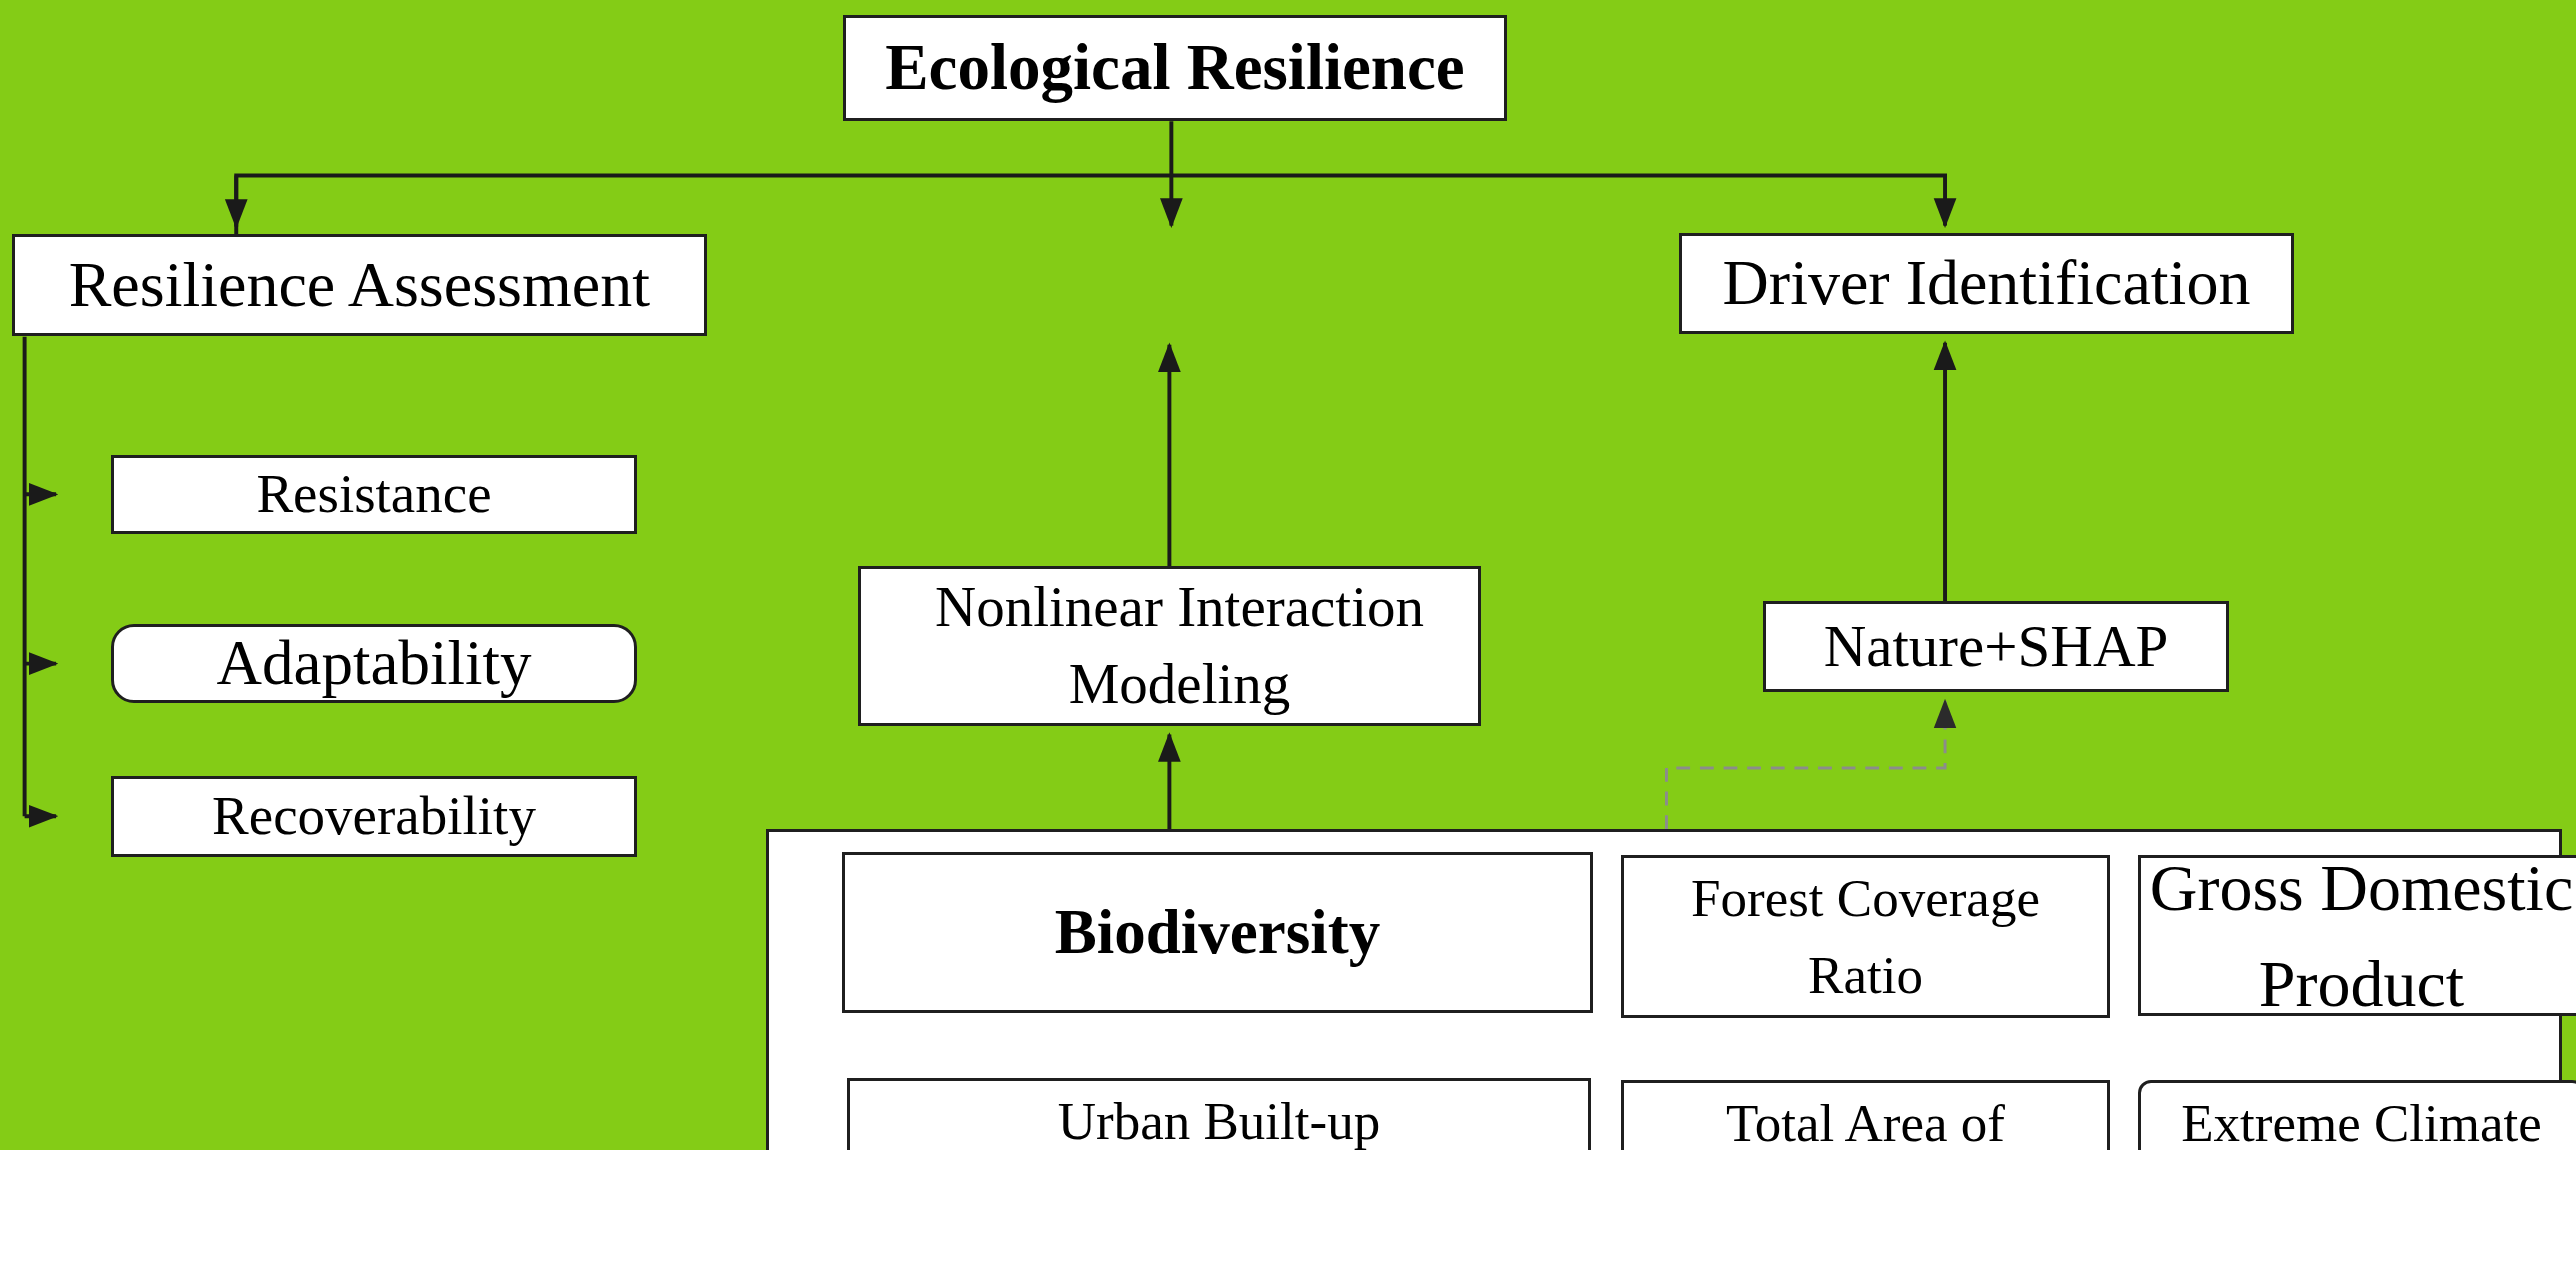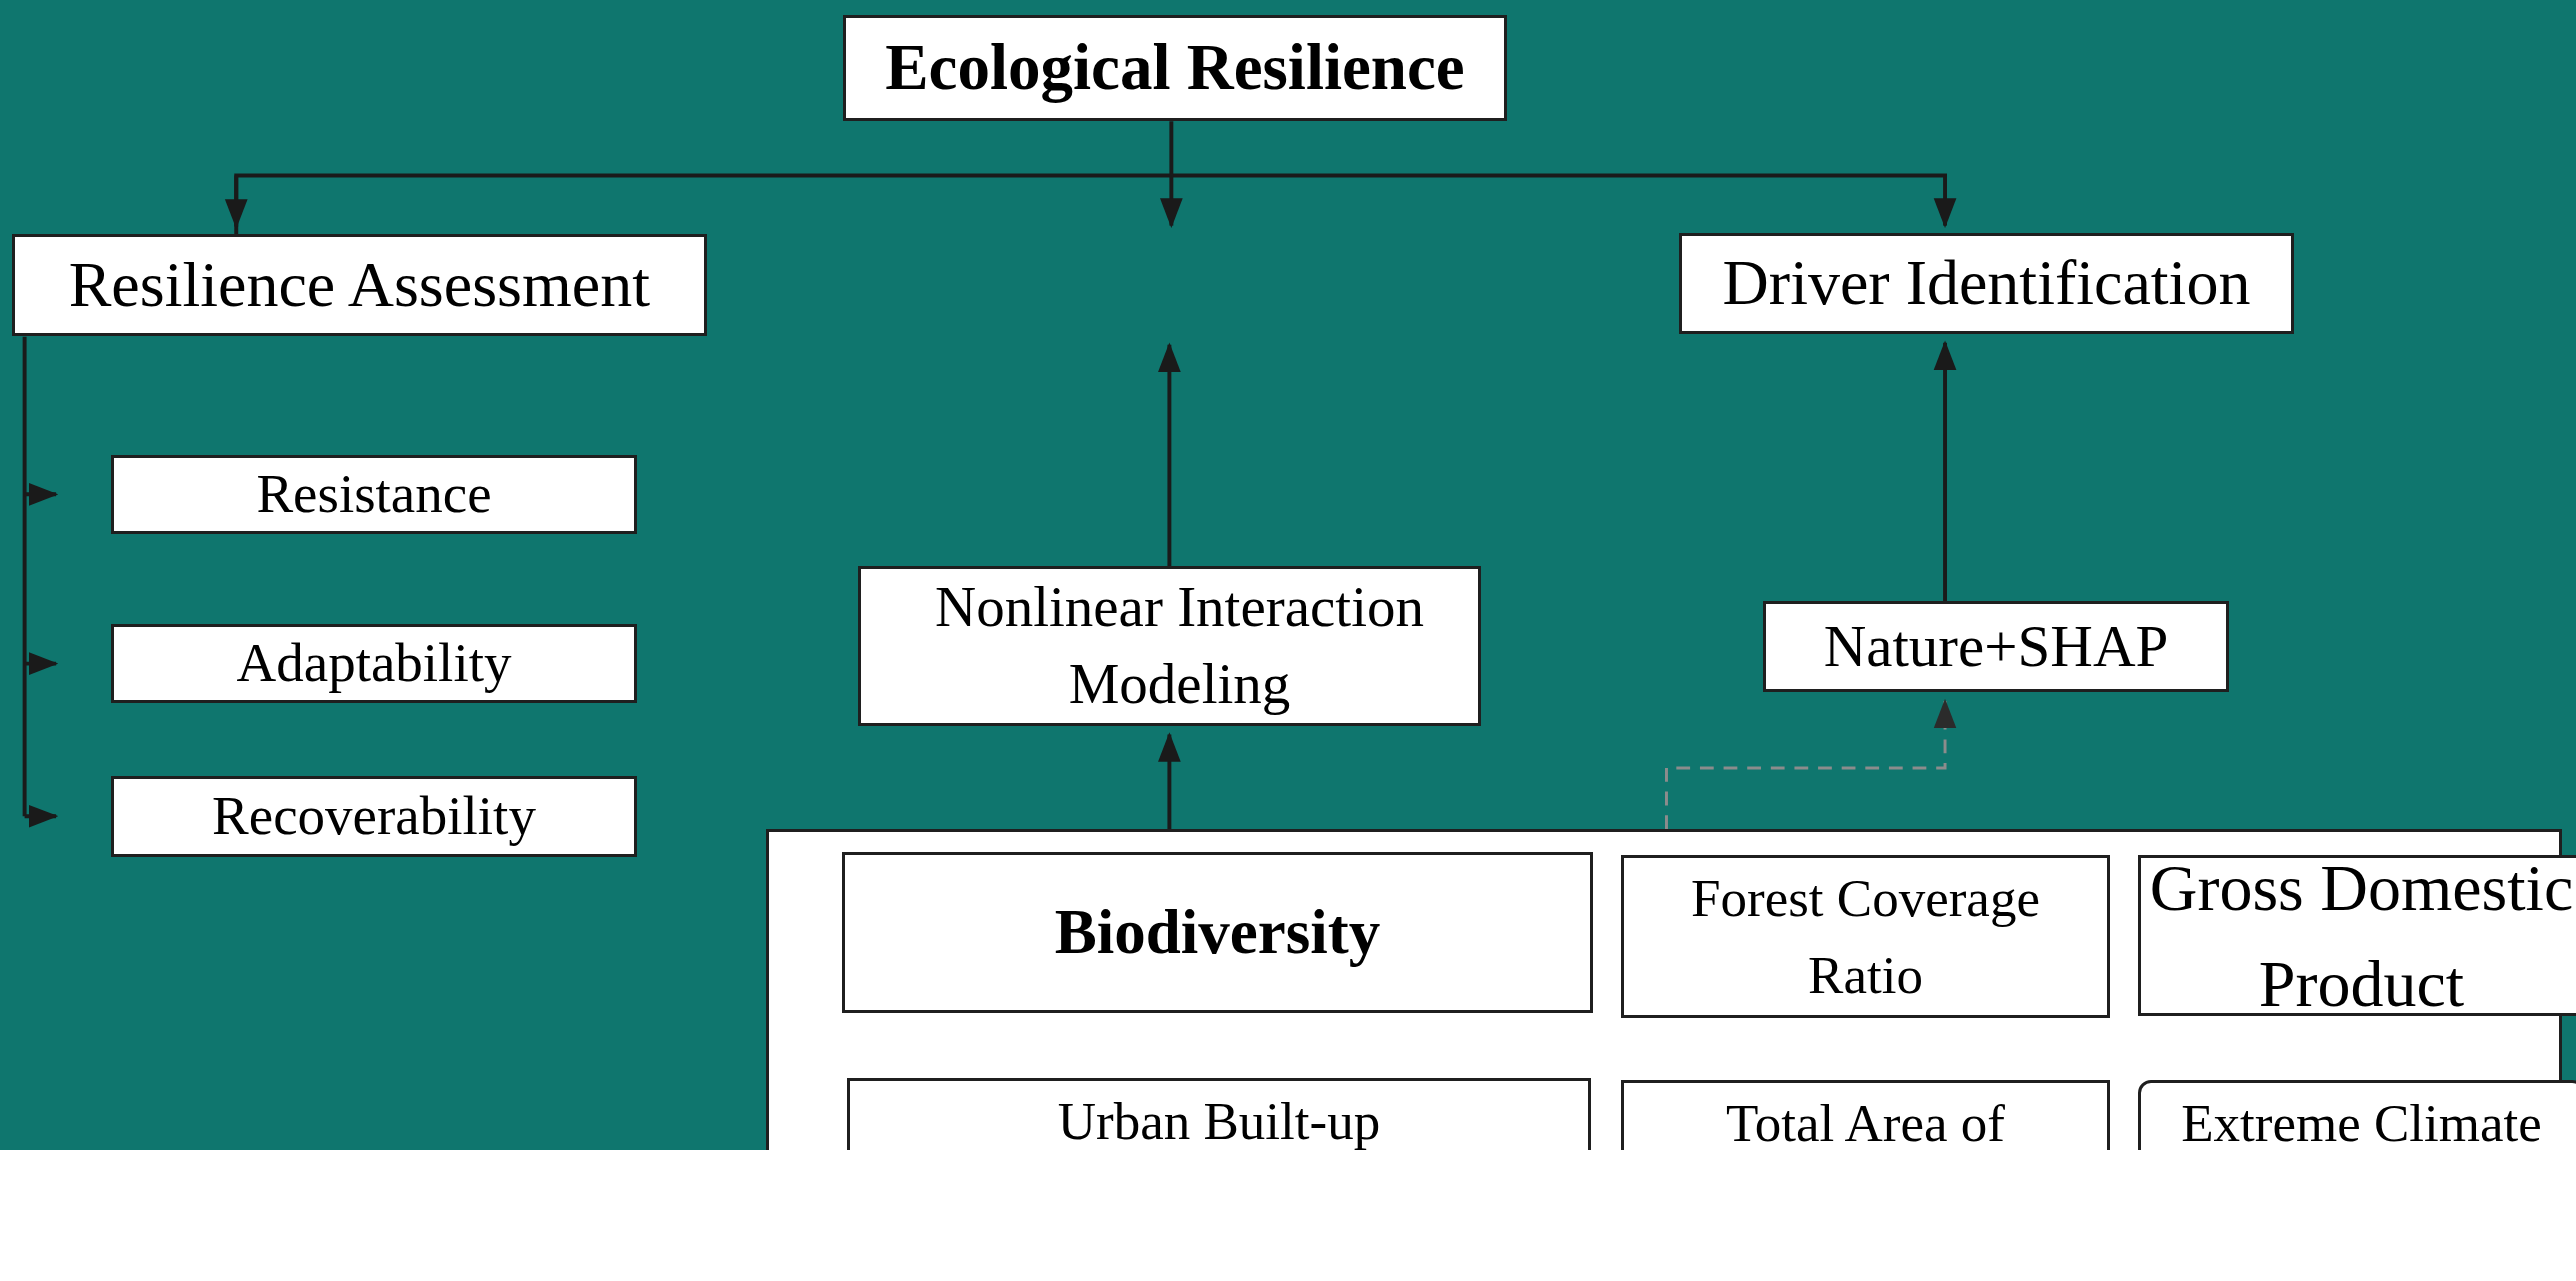--- a/index.html
+++ b/index.html
@@ -1,20 +1,20 @@
 <!DOCTYPE html>
 <html><head>
 <meta charset="utf-8">
 <style>
   html, body { margin: 0; padding: 0; background: #ffffff; }
   .canvas {
     position: relative;
     width: 2576px;
     height: 1150px;
-    background: #0f766e;
+    background: #84cc16;
     font-family: "Liberation Serif", "DejaVu Serif", serif;
     color: #000000;
     overflow: hidden;
   }
   .node {
     position: absolute;
     background: #ffffff;
     border: 3.9px solid #1f1f1f;
     display: flex;
     align-items: center;
@@ -28,21 +28,21 @@
   .bold { font-weight: bold; }
 
   
   .n-root        { left: 843px;  top: 14.8px;   width: 664px;  height: 106px; font-size: 65px; }
   .n-assessment  { left: 11.8px;   top: 234px;  width: 695px;  height: 102px; font-size: 64px; }
   .n-threshold   { left: 857px;  top: 233px;  width: 624px;  height: 103px; font-size: 64px; }
   .n-driver      { left: 1640px; top: 233px;  width: 615px;  height: 101px; font-size: 64px; margin-left: 39px; }
 
   
   .n-resistance     { left: 63px; top: 455px; width: 526px; height: 79px; font-size: 55px; }
-  .n-adaptability   { left: 63px; top: 624px; width: 526px; height: 79px; font-size: 55px; }
+  .n-adaptability   { left: 63px; top: 624px; width: 526px; height: 79px; font-size: 63px; border-radius: 23px; }
   .n-recoverability { left: 63px; top: 776px; width: 526px; height: 81px; font-size: 55px; }
 
   
   .n-nonlinear { left: 858px;  top: 566px; width: 623px; height: 160px; font-size: 57px; line-height: 1.35; padding-left: 20px; }
   .n-xgboost   { left: 1715px; top: 601px; width: 466px; height: 91px;  font-size: 59px; }
 
   
   .n-container { left: 766px;  top: 829px;  width: 1796px; height: 436px; border-width: 3.9px; }
   .n-biodiversity { left: 794px;  top: 852px;  width: 751px; height: 161px; font-size: 63px; }
   .n-forest    { left: 1573px; top: 855px;  width: 489px; height: 163px; font-size: 53px; line-height: 1.45; }

